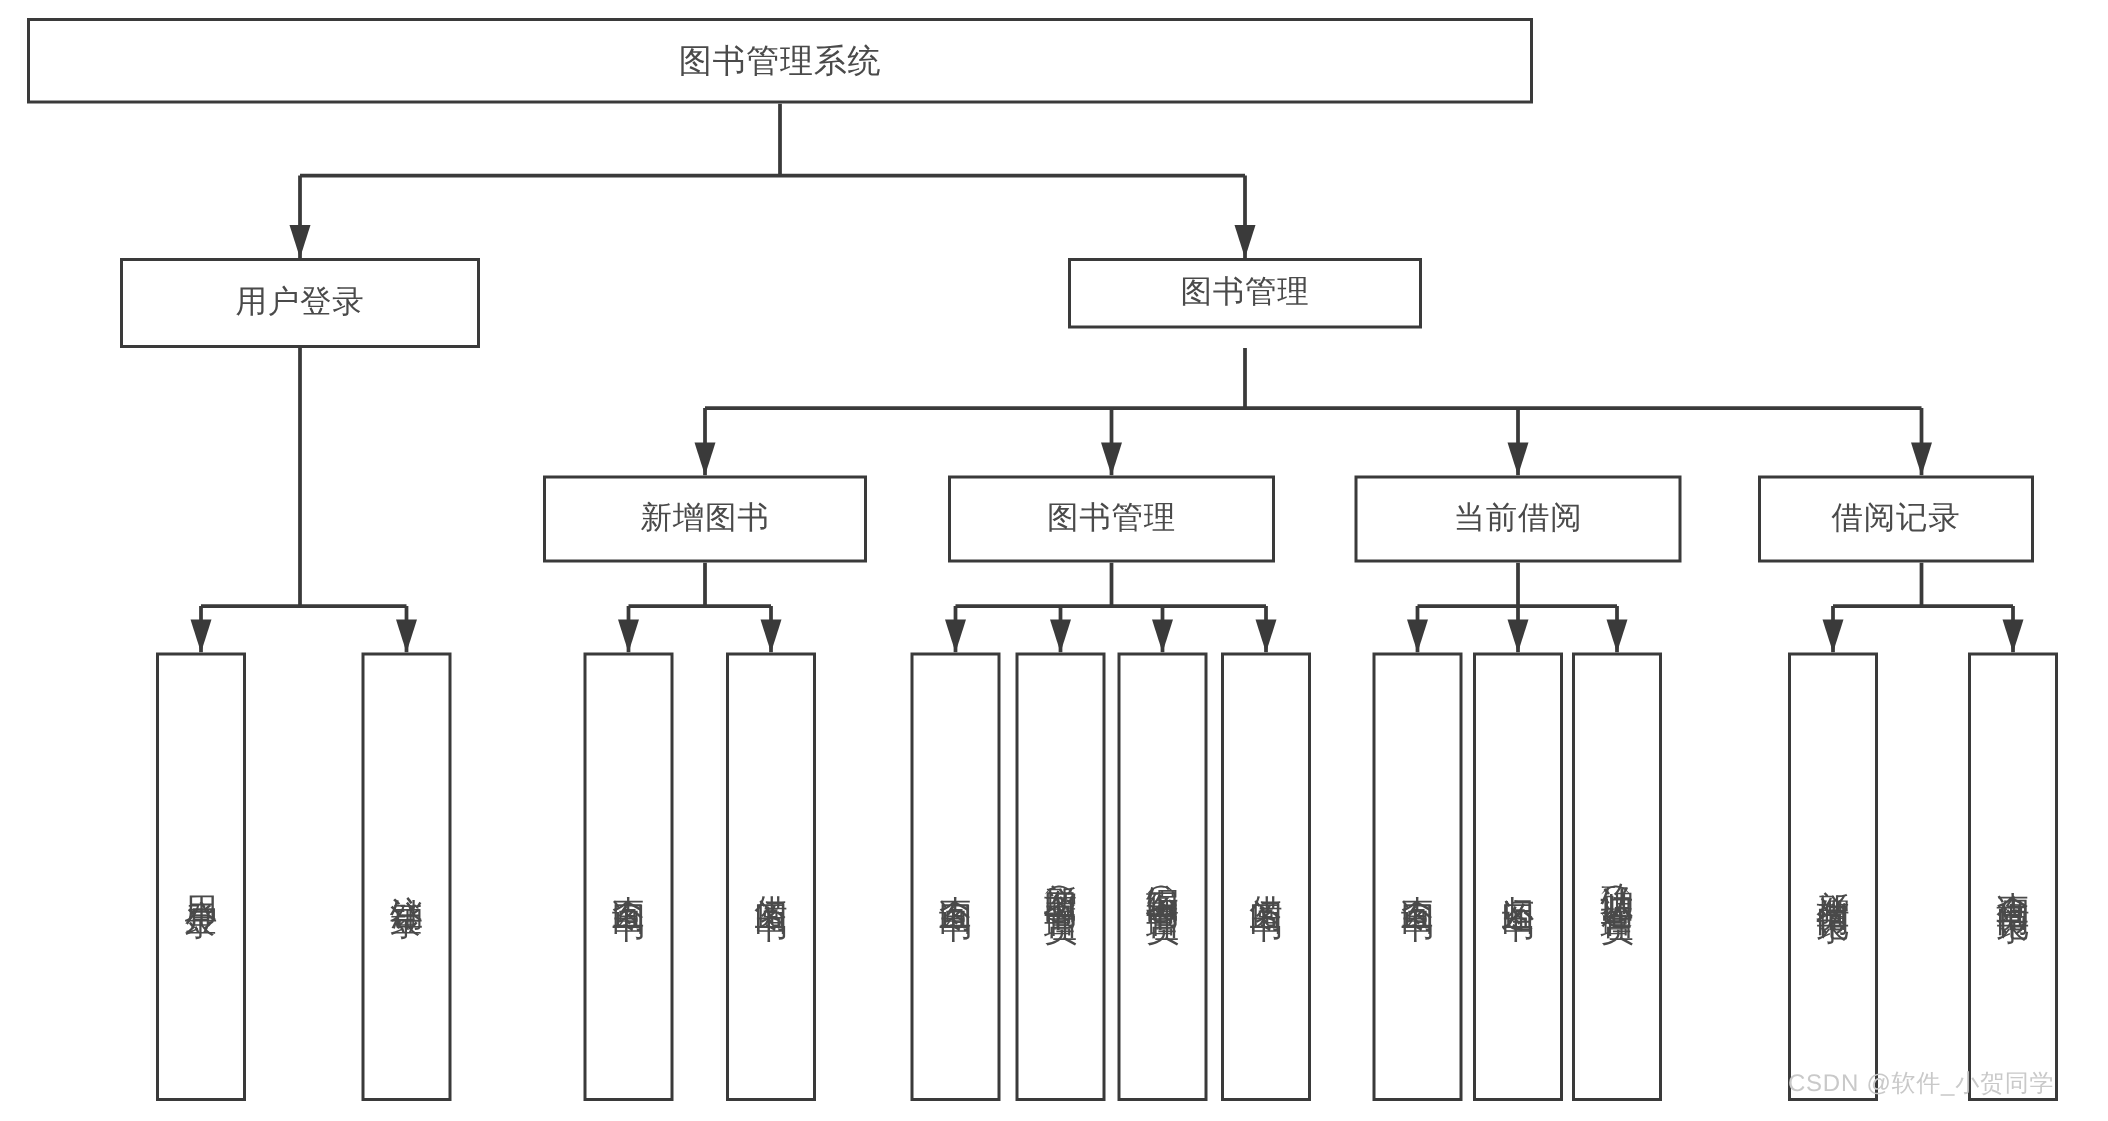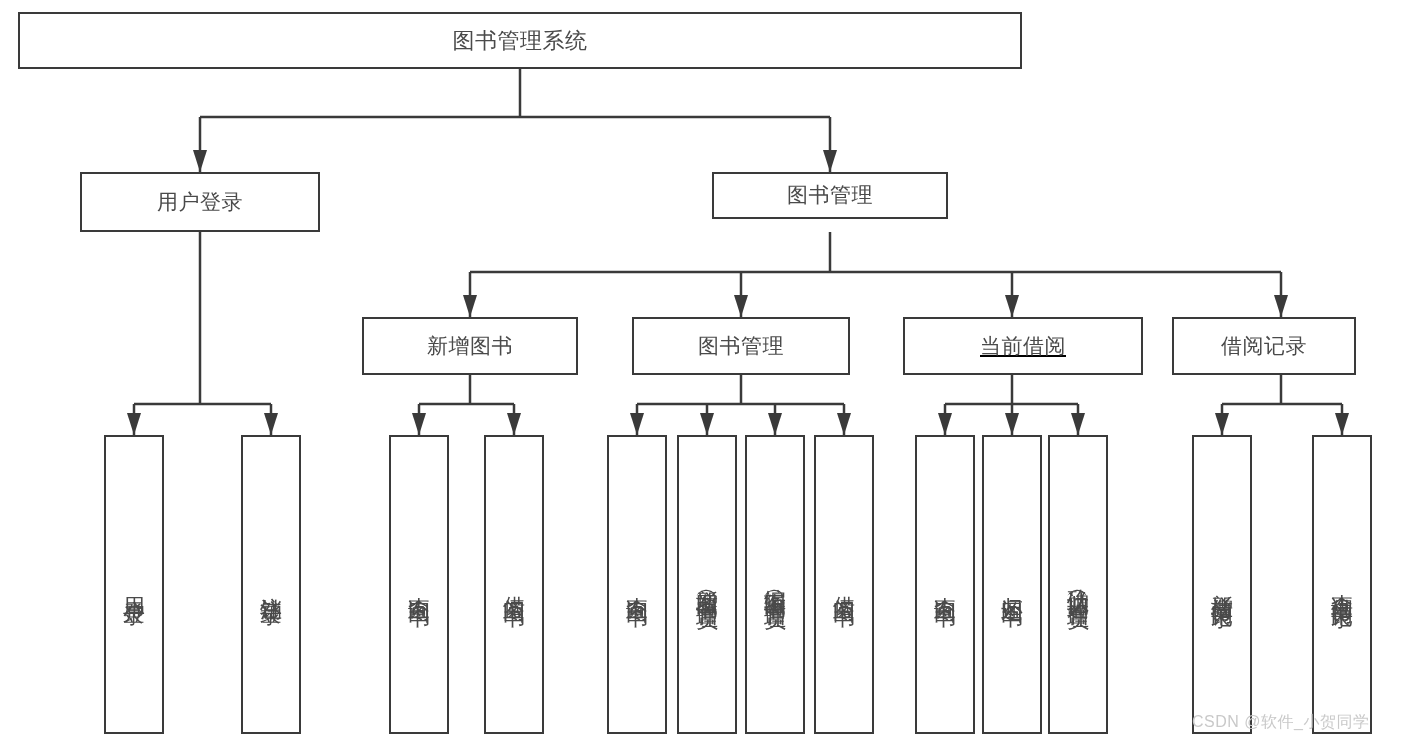--- a/index.html
+++ b/index.html
@@ -126,21 +126,21 @@
       </div>
       <div class="node" style="left: 712px; top: 172px; width: 236px; height: 47px;">
         <span class="node-label">图书管理</span>
       </div>
       <div class="node" style="left: 362px; top: 317px; width: 216px; height: 58px;">
         <span class="node-label">新增图书</span>
       </div>
       <div class="node" style="left: 632px; top: 317px; width: 218px; height: 58px;">
         <span class="node-label">图书管理</span>
       </div>
-      <div class="node" style="left: 903px; top: 317px; width: 240px; height: 58px; text-decoration: underline;">
+      <div class="node" style="left: 903px; top: 317px; width: 218px; height: 58px;">
         <span class="node-label">当前借阅</span>
       </div>
       <div class="node" style="left: 1172px; top: 317px; width: 184px; height: 58px;">
         <span class="node-label">借阅记录</span>
       </div>
       <div class="node vertical" style="left: 104px; top: 435px; width: 60px; height: 299px;">
         <span class="node-label">用户登录</span>
       </div>
       <div class="node vertical" style="left: 241px; top: 435px; width: 60px; height: 299px;">
         <span class="node-label">注销登录</span>

